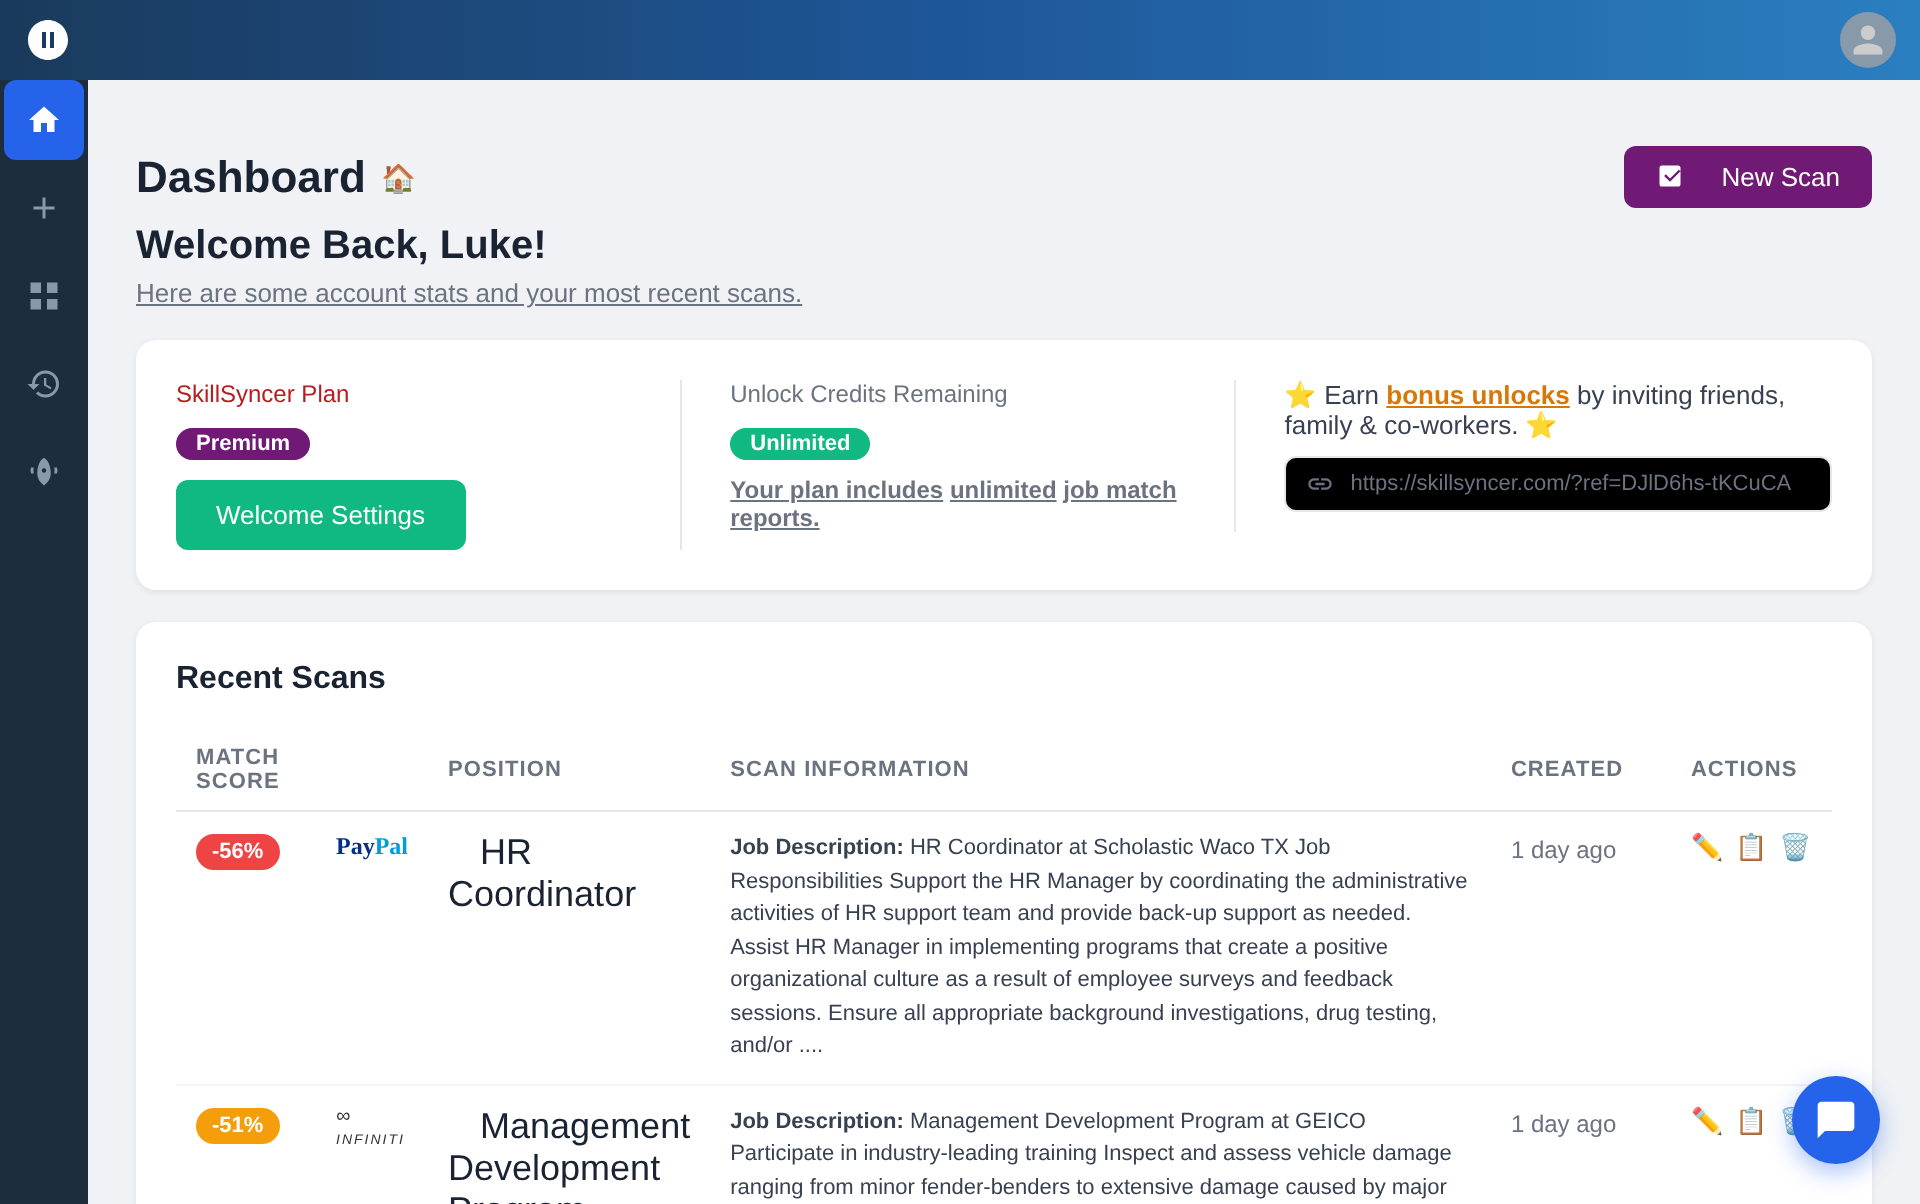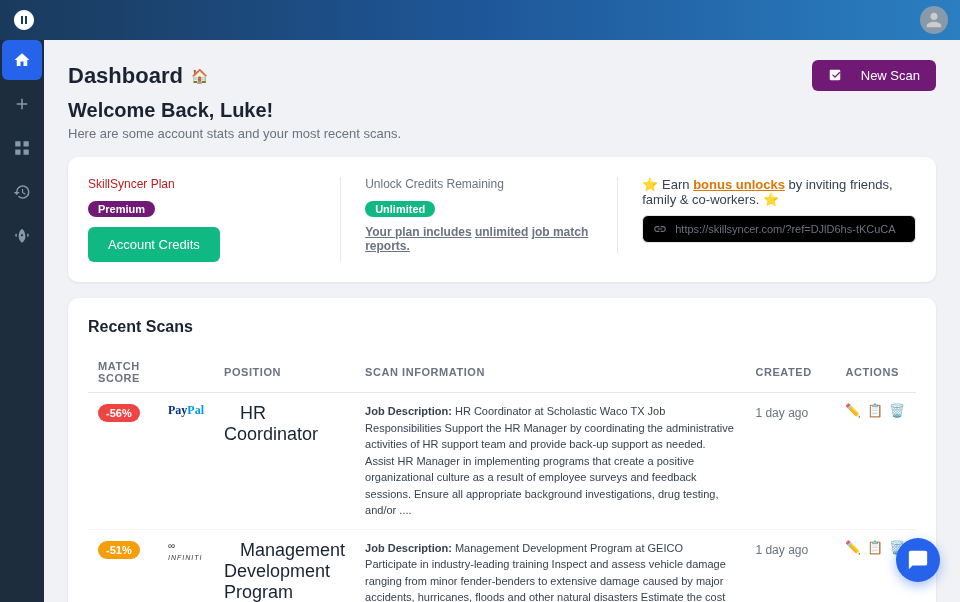--- a/index.html
+++ b/index.html
@@ -22,38 +22,38 @@
       align-items: center; padding-top: 40px; gap: 4px; flex-shrink: 0; z-index: 50;
     }
     .sidebar-item {
       width: 40px; height: 40px; display: flex; align-items: center; justify-content: center;
       border-radius: 6px; cursor: pointer; color: #8899aa; font-size: 16px;
     }
     .sidebar-item.active { background: #2563eb; color: #fff; }
 
     
     .main {
-      flex: 1; padding-top: 40px; overflow-y: auto; background: #f0f2f5;
+      flex: 1; padding-top: 53px; overflow-y: auto; background: #f0f2f5;
     }
     .content { padding: 20px 24px; }
 
     
     .page-header { display: flex; align-items: center; justify-content: space-between; margin-bottom: 8px; }
     .page-title-row { display: flex; align-items: center; gap: 8px; }
     .page-title { font-size: 22px; font-weight: 600; color: #1a2332; }
     .home-icon { color: #6b7280; font-size: 14px; }
 
     .new-scan-btn {
       background: #701a75; color: #fff; border: none; border-radius: 6px;
       padding: 8px 16px; font-size: 13px; font-weight: 500; cursor: pointer;
       display: flex; align-items: flex-start; gap: 19px;
     }
 
     .welcome-text { font-size: 20px; font-weight: 600; color: #1a2332; margin-bottom: 4px; }
-    .welcome-sub { font-size: 13px; color: #6b7280; margin-bottom: 16px; }
+    .welcome-sub { font-size: 13px; color: #6b7280; margin-bottom: 16px; text-decoration: underline; }
 
     
     .stats-card {
       background: #fff; border-radius: 10px; padding: 20px; margin-bottom: 16px;
       box-shadow: 0 1px 3px rgba(0,0,0,0.08);
     }
     .stats-row { display: flex; align-items: flex-start; gap: 0; }
     .stats-section { flex: 1; border-right: 1px solid #e5e7eb; padding-right: 24px; }
     .stats-section:last-child { border-right: none; }
     .stats-label { font-size: 12px; color: #b91c1c; margin-bottom: 10px; }
@@ -189,21 +189,21 @@
     <p class="welcome-sub">Here are some account stats and your most recent scans.</p>
 
     <div class="stats-card">
       <div class="stats-row">
 
         <div class="stats-section">
           <div class="stats-label">SkillSyncer Plan</div>
           <div class="stats-plan-row">
             <span class="badge-premium">Premium</span>
           </div>
-          <button class="account-settings-btn">Account Credits</button>
+          <button class="account-settings-btn">Welcome Settings</button>
         </div>
 
         <div class="credits-section">
           <div class="credits-label">Unlock Credits Remaining</div>
           <div class="credits-row">
             <span class="badge-unlimited">Unlimited</span>
           </div>
           <div class="plan-note">
             <span>Your plan includes</span>
             <span style="font-weight:700; text-decoration: underline;">unlimited</span>

